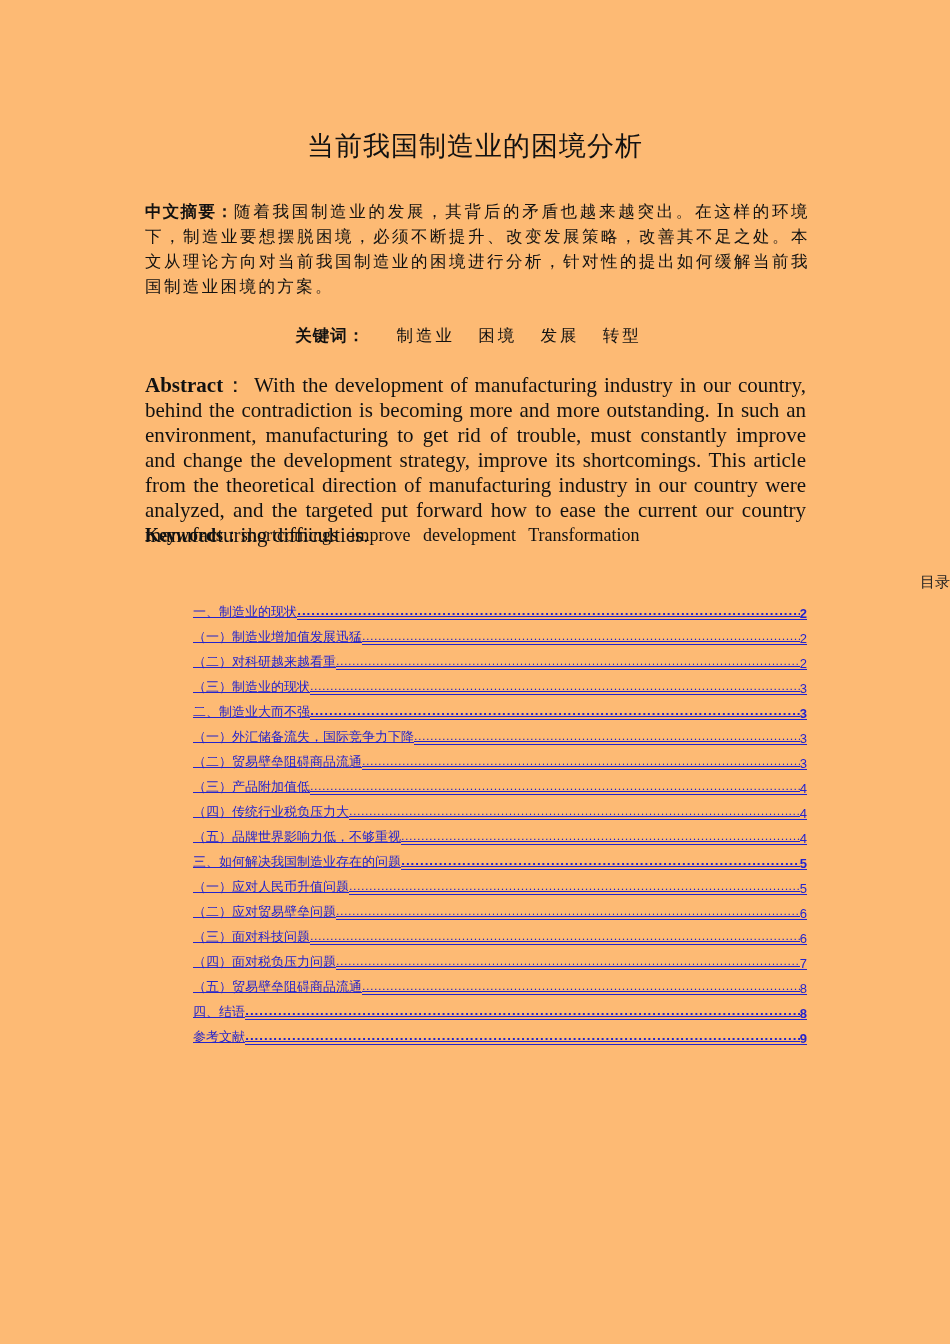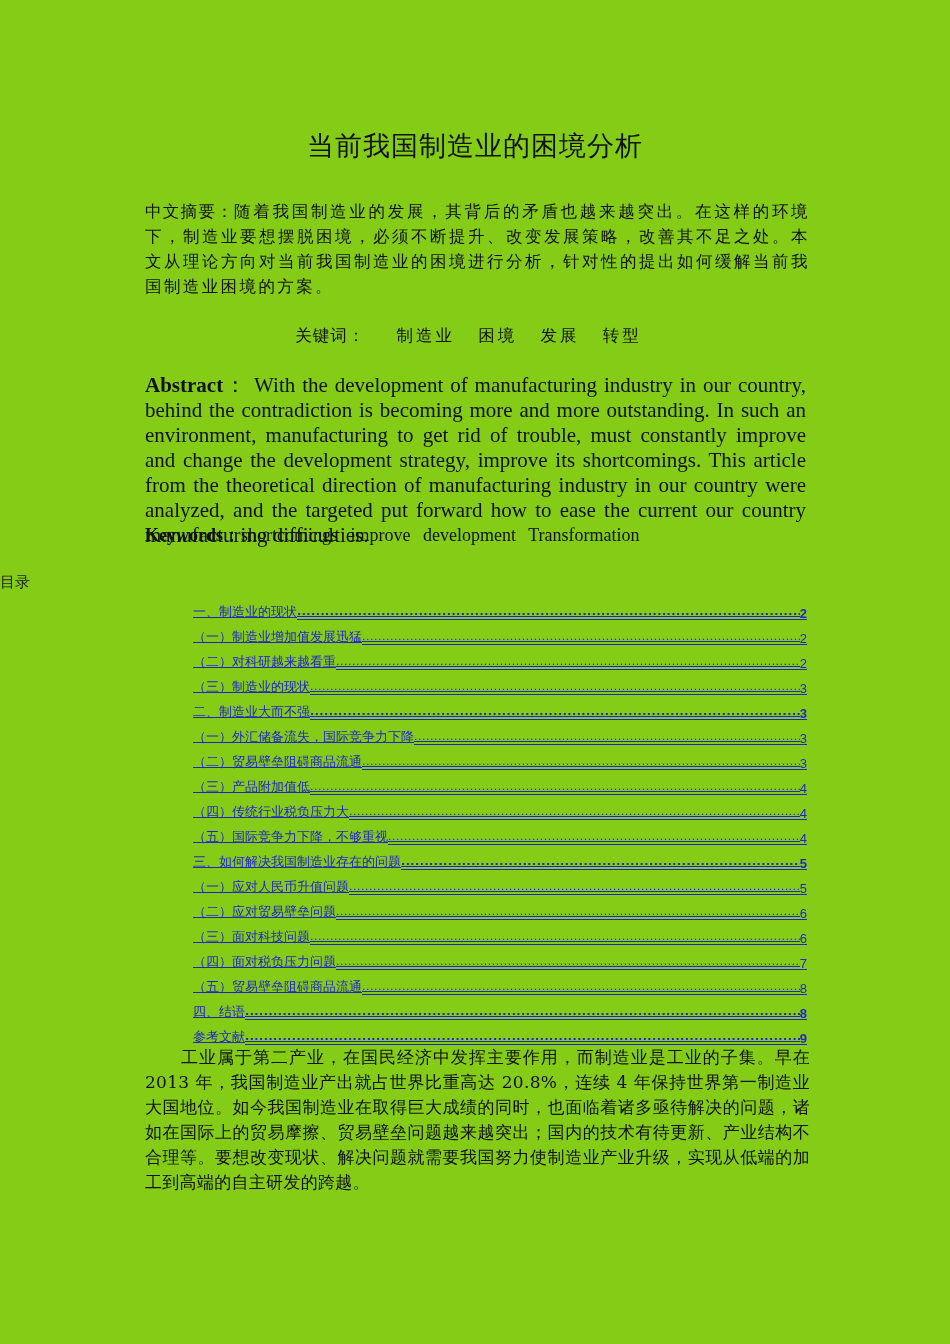--- a/index.html
+++ b/index.html
@@ -1,46 +1,46 @@
 <!DOCTYPE html>
 <html><head>
 <meta charset="utf-8">
 <style>
   html, body { margin: 0; padding: 0; background: #ffffff; }
   body { width: 950px; height: 1344px; position: relative; overflow: hidden; }
-  .page { position: absolute; left: 0; top: 0; width: 950px; height: 1344px; background: #84cc16; }
+  .page { position: absolute; left: 0; top: 0; width: 950px; height: 1344px; background: #fdba74; }
   .title {
     position: absolute; left: 0; top: 128px; width: 950px; text-align: center;
     font-family: "DejaVu Serif", serif; font-size: 27px; color: #111; letter-spacing: 1px;
   }
   .cn-abstract {
     position: absolute; left: 145px; top: 199px; width: 665px;
     font-family: "DejaVu Serif", serif; font-size: 16.5px; line-height: 25px; color: #111;
     letter-spacing: 2.4px; text-align: justify;
   }
-  .bold-label { font-weight: normal; font-family: "DejaVu Sans", sans-serif; letter-spacing: 1px; }
+  .bold-label { font-weight: bold; font-family: "DejaVu Sans", sans-serif; letter-spacing: 1px; }
   .cn-keywords {
     position: absolute; left: 145px; top: 323px; width: 665px;
     font-family: "DejaVu Serif", serif; font-size: 16.5px; line-height: 25px; color: #111; text-align: center;
   }
   .cn-keywords .kw { letter-spacing: 3px; margin-right: 18px; }
   .cn-keywords .bold-label { margin-right: 26px; }
   .en-abstract {
     position: absolute; left: 145px; top: 373px; width: 661px;
     font-family: "Liberation Serif", serif; font-size: 21px; line-height: 25px; color: #111;
     text-align: justify;
   }
   .en-abstract b { font-weight: bold; }
   .en-keywords {
     position: absolute; left: 145px; top: 523px; width: 661px;
     font-family: "Liberation Serif", serif; font-size: 18px; line-height: 25px; color: #111;
   }
   .en-keywords .kw { margin-right: 8px; }
   .toc-title {
-    position: absolute; left: 0; top: 573px; width: 950px; text-align: left;
+    position: absolute; left: 0; top: 573px; width: 950px; text-align: right;
     font-family: "DejaVu Serif", serif; font-size: 15px; color: #222;
   }
   .toc { position: absolute; left: 145px; top: 598px; width: 662px; }
   .toc-entry {
     display: flex; align-items: flex-end; height: 25px;
     font-family: "DejaVu Sans", sans-serif; font-size: 13px; color: #2323cc;
     text-decoration: underline; cursor: pointer; margin-left: 48px;
   }
   .toc-entry .lbl { white-space: nowrap; text-decoration: underline; padding-bottom: 2px; }
   .toc-entry .dots {
@@ -128,21 +128,21 @@
         <span class="lbl">（三）产品附加值低</span>
         <span class="dots">....................................................................................................................................................................................................................................................</span>
         <span class="pg">4</span>
       </a>
     <a class="toc-entry">
         <span class="lbl">（四）传统行业税负压力大</span>
         <span class="dots">....................................................................................................................................................................................................................................................</span>
         <span class="pg">4</span>
       </a>
     <a class="toc-entry">
-        <span class="lbl">（五）国际竞争力下降，不够重视</span>
+        <span class="lbl">（五）品牌世界影响力低，不够重视</span>
         <span class="dots">....................................................................................................................................................................................................................................................</span>
         <span class="pg">4</span>
       </a>
     <a class="toc-entry top">
         <span class="lbl">三、如何解决我国制造业存在的问题</span>
         <span class="dots">....................................................................................................................................................................................................................................................</span>
         <span class="pg">5</span>
       </a>
     <a class="toc-entry">
         <span class="lbl">（一）应对人民币升值问题</span>
@@ -174,15 +174,14 @@
         <span class="dots">....................................................................................................................................................................................................................................................</span>
         <span class="pg">8</span>
       </a>
     <a class="toc-entry top">
         <span class="lbl">参考文献</span>
         <span class="dots">....................................................................................................................................................................................................................................................</span>
         <span class="pg">9</span>
       </a>
   </div>
 
-  <div class="body-text">工业属于第二产业，在国民经济中发挥主要作用，而制造业是工业的子集。早在 2013 年，我国制造业产出就占世界比重高达 20.8%，连续 4 年保持世界第一制造业大国地位。如今我国制造业在取得巨大成绩的同时，也面临着诸多亟待解决的问题，诸如在国际上的贸易摩擦、贸易壁垒问题越来越突出；国内的技术有待更新、产业结构不合理等。要想改变现状、解决问题就需要我国努力使制造业产业升级，实现从低端的加工到高端的自主研发的跨越。</div>
 
 </div>
 
 </body></html>

